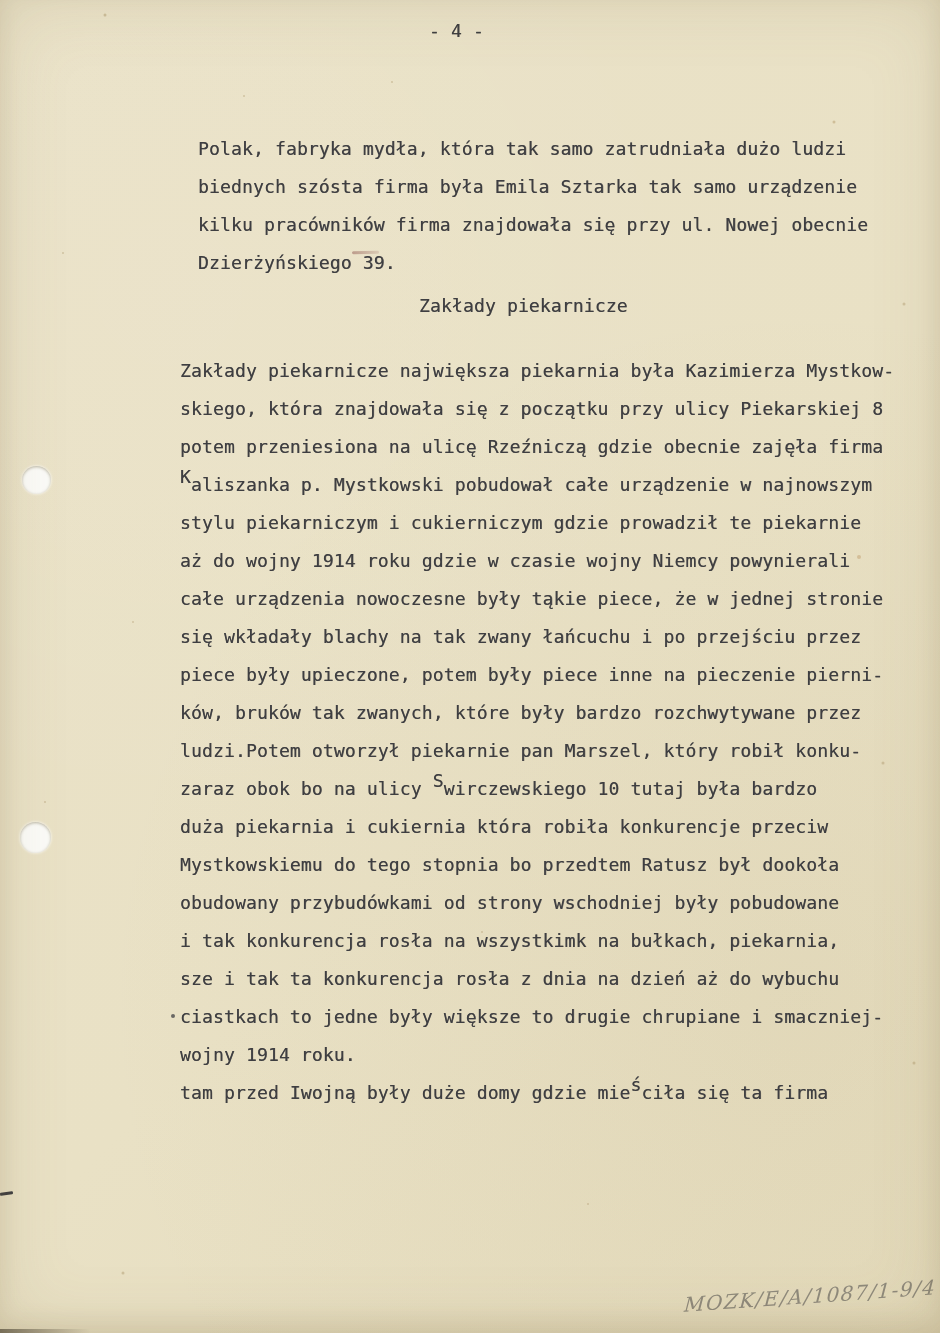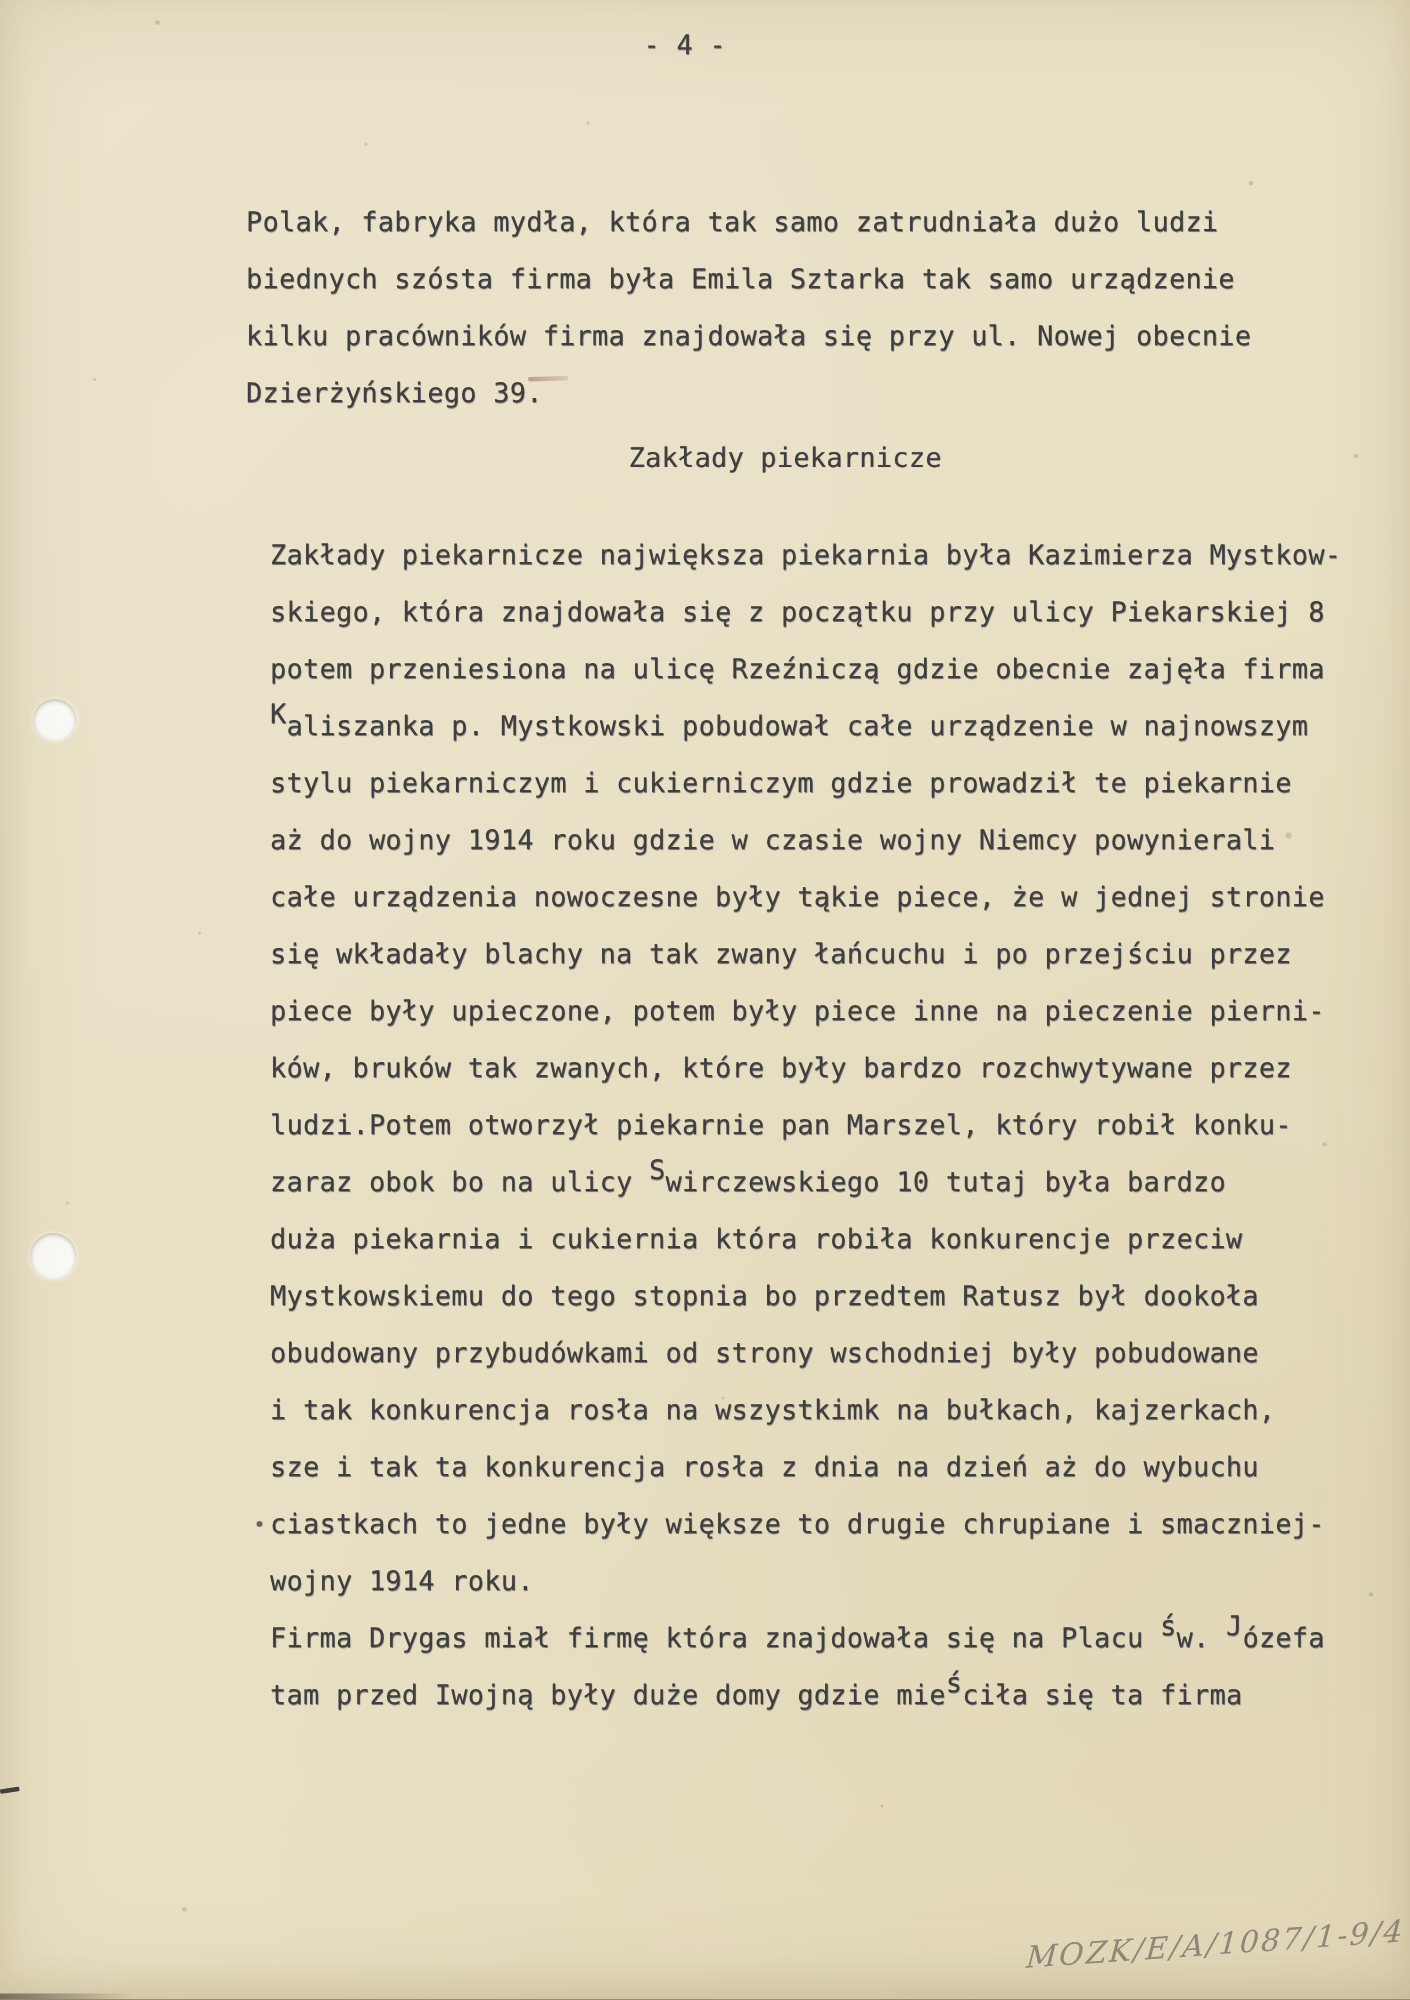--- a/index.html
+++ b/index.html
@@ -29,21 +29,21 @@
     white-space: pre;
     text-shadow: 0.35px 0.35px 0.5px rgba(55,55,58,0.65);
   }
   .page-number {
     position: absolute;
     left: 429px;
     top: 12px;
   }
   .intro {
     position: absolute;
-    left: 164px;
+    left: 198px;
     top: 130px;
   }
   .heading {
     position: absolute;
     left: 419px;
     top: 287px;
   }
   .body-block {
     position: absolute;
     left: 180px;
@@ -152,25 +152,24 @@
     <div class="tw tw-line">aż do wojny 1914 roku gdzie w czasie wojny Niemcy powynierali</div>
     <div class="tw tw-line">całe urządzenia nowoczesne były tąkie piece, że w jednej stronie</div>
     <div class="tw tw-line">się wkładały blachy na tak zwany łańcuchu i po przejściu przez</div>
     <div class="tw tw-line">piece były upieczone, potem były piece inne na pieczenie pierni-</div>
     <div class="tw tw-line">ków, bruków tak zwanych, które były bardzo rozchwytywane przez</div>
     <div class="tw tw-line">ludzi.Potem otworzył piekarnie pan Marszel, który robił konku-</div>
     <div class="tw tw-line">zaraz obok bo na ulicy <span class="raised">S</span>wirczewskiego 10 tutaj była bardzo</div>
     <div class="tw tw-line">duża piekarnia i cukiernia która robiła konkurencje przeciw</div>
     <div class="tw tw-line">Mystkowskiemu do tego stopnia bo przedtem Ratusz był dookoła</div>
     <div class="tw tw-line">obudowany przybudówkami od strony wschodniej były pobudowane</div>
-    <div class="tw tw-line">i tak konkurencja rosła na wszystkimk na bułkach, kajzerkach,</div>
+    <div class="tw tw-line">i tak konkurencja rosła na wszystkimk na bułkach, piekarnia,</div>
     <div class="tw tw-line">sze i tak ta konkurencja rosła z dnia na dzień aż do wybuchu</div>
     <div class="tw tw-line">ciastkach to jedne były większe to drugie chrupiane i smaczniej-</div>
     <div class="tw tw-line">wojny 1914 roku.</div>
-    <div class="tw tw-line">Firma Drygas miał firmę która znajdowała się na Placu <span class="raised">ś</span>w. <span class="raised">J</span>ózefa</div>
     <div class="tw tw-line">tam przed Iwojną były duże domy gdzie mie<span class="raised">ś</span>ciła się ta firma</div>
   </div>
 
   <div class="stray-dot"></div>
 
   <div class="hole hole1"></div>
   <div class="hole hole2"></div>
 
   <div class="margin-tick"></div>
 

